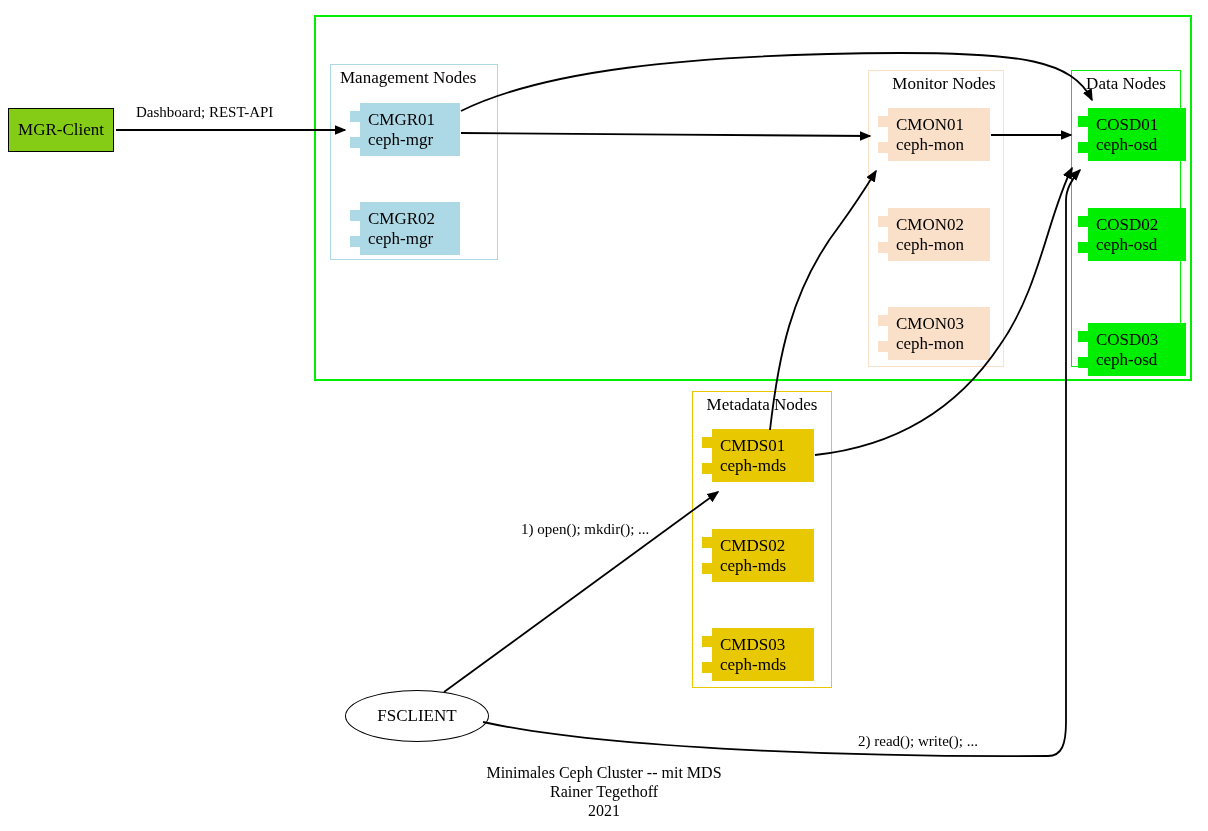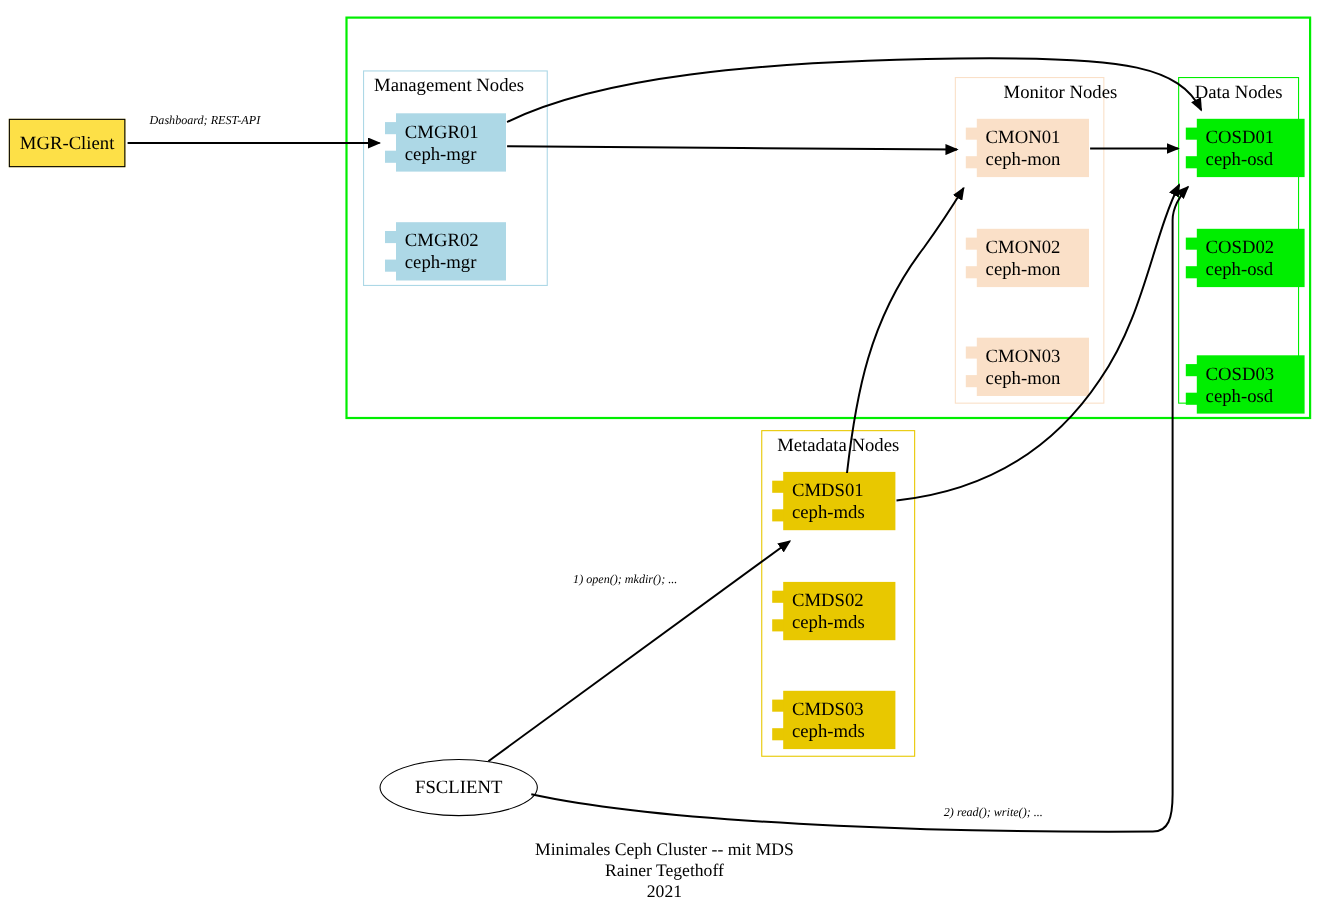--- a/index.html
+++ b/index.html
@@ -15,28 +15,28 @@
   .node{position:absolute;box-sizing:border-box;}
   .node .body{position:absolute;left:10px;top:0;right:0;bottom:0;}
   .node .tab{position:absolute;left:0;width:12px;height:11px;}
   .node .tab.t1{top:8px;}
   .node .tab.t2{top:34px;}
   .node .txt{position:absolute;left:18px;top:50%;transform:translateY(-50%);
              font-size:17px;line-height:20px;color:#000;white-space:nowrap;}
   .node .txt div{display:block;}
 
   .plainbox{position:absolute;box-sizing:border-box;border:1.4px solid #000;
-            background:#fde047;display:flex;align-items:center;justify-content:center;
+            background:#84cc16;display:flex;align-items:center;justify-content:center;
             font-size:17px;color:#000;}
 
   .ellipse{position:absolute;box-sizing:border-box;border:1.4px solid #000;
            background:#fff;border-radius:50%;display:flex;align-items:center;
            justify-content:center;font-size:17px;color:#000;}
 
-  .edgelabel{position:absolute;font-size:11px;color:#000;white-space:nowrap;font-style:italic;}
+  .edgelabel{position:absolute;font-size:15px;color:#000;white-space:nowrap;}
 
   .caption{position:absolute;left:0;width:1208px;text-align:center;
            font-size:16px;line-height:19px;color:#000;}
 </style>
 </head>
 <body>
 
 <div id="canvas">
 
   <div class="cluster" style="left:314px;top:15px;width:878px;height:366px;border:2px solid #00ee00;background:transparent;"></div>
@@ -58,21 +58,21 @@
     <div class="tab t1" style="background:#add8e6;"></div>
     <div class="tab t2" style="background:#add8e6;"></div>
     <div class="body" style="background:#add8e6;"></div>
     <div class="txt">
       <div>CMGR02</div>
       <div>ceph-mgr</div>
     </div>
   </div>
 
   <div class="cluster" style="left:868px;top:70px;width:136px;height:297px;border:1.5px solid #fae0c8;background:transparent;"></div>
-  <div class="cluster-label" style="left:868px;top:74px;width:152px;padding-left:20px;">Monitor Nodes</div>
+  <div class="cluster-label" style="left:868px;top:74px;width:152px;">Monitor Nodes</div>
 
   <div class="node" style="left:878px;top:108px;width:112px;height:53px;">
     <div class="tab t1" style="background:#fae0c8;"></div>
     <div class="tab t2" style="background:#fae0c8;"></div>
     <div class="body" style="background:#fae0c8;"></div>
     <div class="txt">
       <div>CMON01</div>
       <div>ceph-mon</div>
     </div>
   </div>

